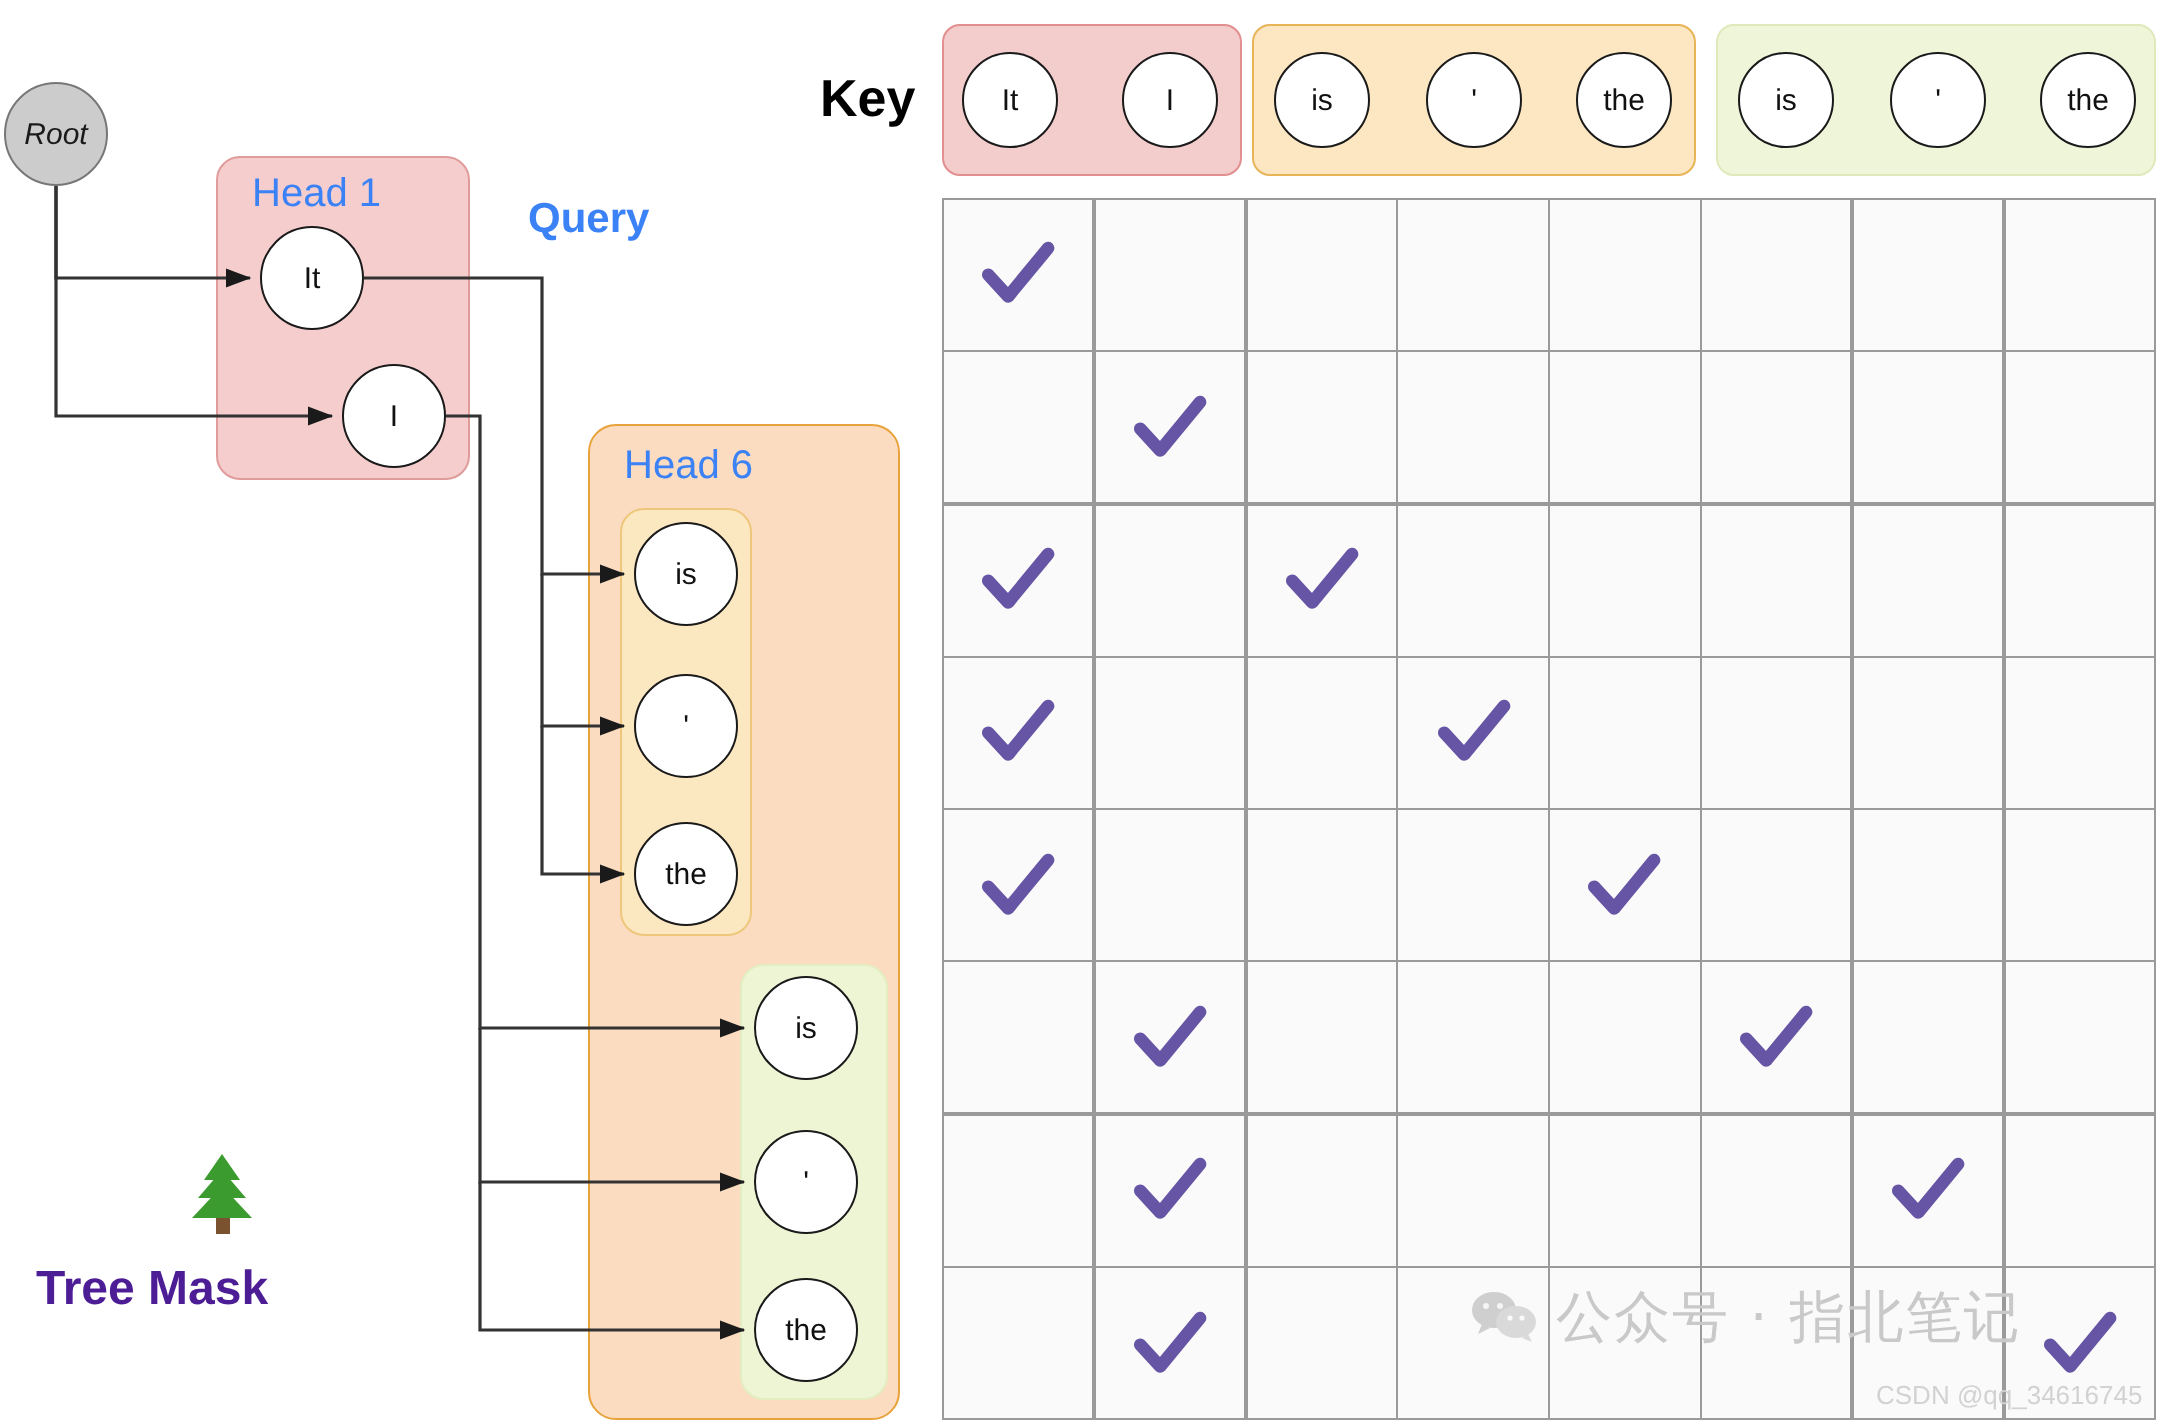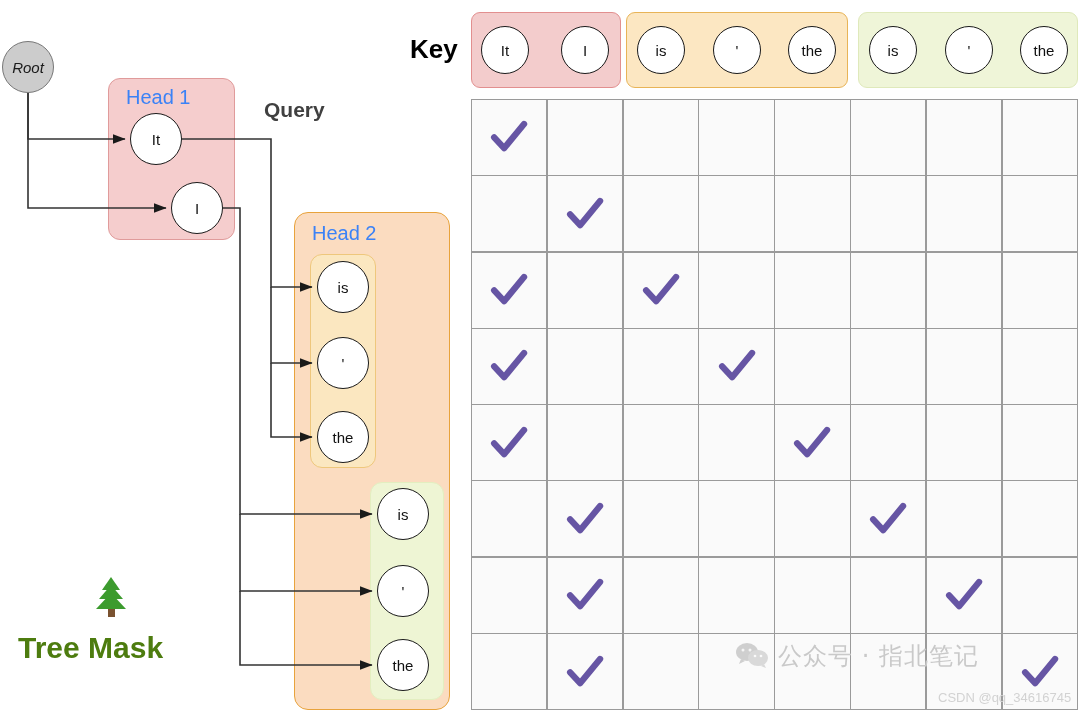--- a/index.html
+++ b/index.html
@@ -45,27 +45,27 @@
     background:#eef5d4;border:1.4px solid #e3eec0;border-radius:12px;
   }
   .boxlabel{
     position:absolute;
     font-size:20px;color:#3b82f6;
     white-space:nowrap;
     z-index:5;
   }
   .plainlabel{
     position:absolute;
-    font-weight:bold;font-size:21px;color:#404040;
+    font-weight:bold;font-size:21px;color:#3b82f6;
     white-space:nowrap;
     z-index:7;
   }
   .treemask-label{
     position:absolute;
-    font-weight:bold;font-size:30px;color:#4d7c0f;
+    font-weight:bold;font-size:24px;color:#4c1d95;
     white-space:nowrap;
     z-index:7;
   }
 
   
   .keylabel{
     position:absolute;
     font-weight:bold;font-size:26px;color:#000000;
   }
   .keygroup{
@@ -113,40 +113,40 @@
 
   
   #watermark{
     position:absolute;
     left:735px;top:640px;
     display:flex;align-items:center;gap:9px;
     z-index:9;
     pointer-events:none;
   }
   #watermark .wm-text{
-    font-size:24px;color:#c9c9c9;letter-spacing:1px;
+    font-size:28px;color:#c9c9c9;letter-spacing:1px;
     font-family:"DejaVu Sans", sans-serif;
   }
   #csdn{
     position:absolute;left:938px;top:690px;
     font-size:13px;color:#d2d2d2;z-index:9;
     font-family:"Liberation Sans", sans-serif;
   }
   svg.edges{position:absolute;left:0;top:0;width:1080px;height:712px;z-index:3;pointer-events:none;}
 </style>
 </head>
 <body>
 
 <div id="stage">
 
   <div class="groupbox head1box" style="left:108px;top:78px;width:127px;height:162px;"></div>
   <div class="boxlabel" style="left:126px;top:86px;">Head 1</div>
 
   <div class="groupbox head2box" style="left:294px;top:212px;width:156px;height:498px;"></div>
-  <div class="boxlabel" style="left:312px;top:222px;">Head 2</div>
+  <div class="boxlabel" style="left:312px;top:222px;">Head 6</div>
 
   <div class="groupbox sub-orange" style="left:310px;top:254px;width:66px;height:214px;"></div>
 
   <div class="groupbox sub-green" style="left:370px;top:482px;width:74px;height:218px;"></div>
 
   <div class="node root" style="left:2px;top:41px;width:52px;height:52px;font-style:italic;">Root</div>
 
   <div class="node" style="left:130px;top:113px;width:52px;height:52px;">It</div>
   <div class="node" style="left:171px;top:182px;width:52px;height:52px;">I</div>
 

